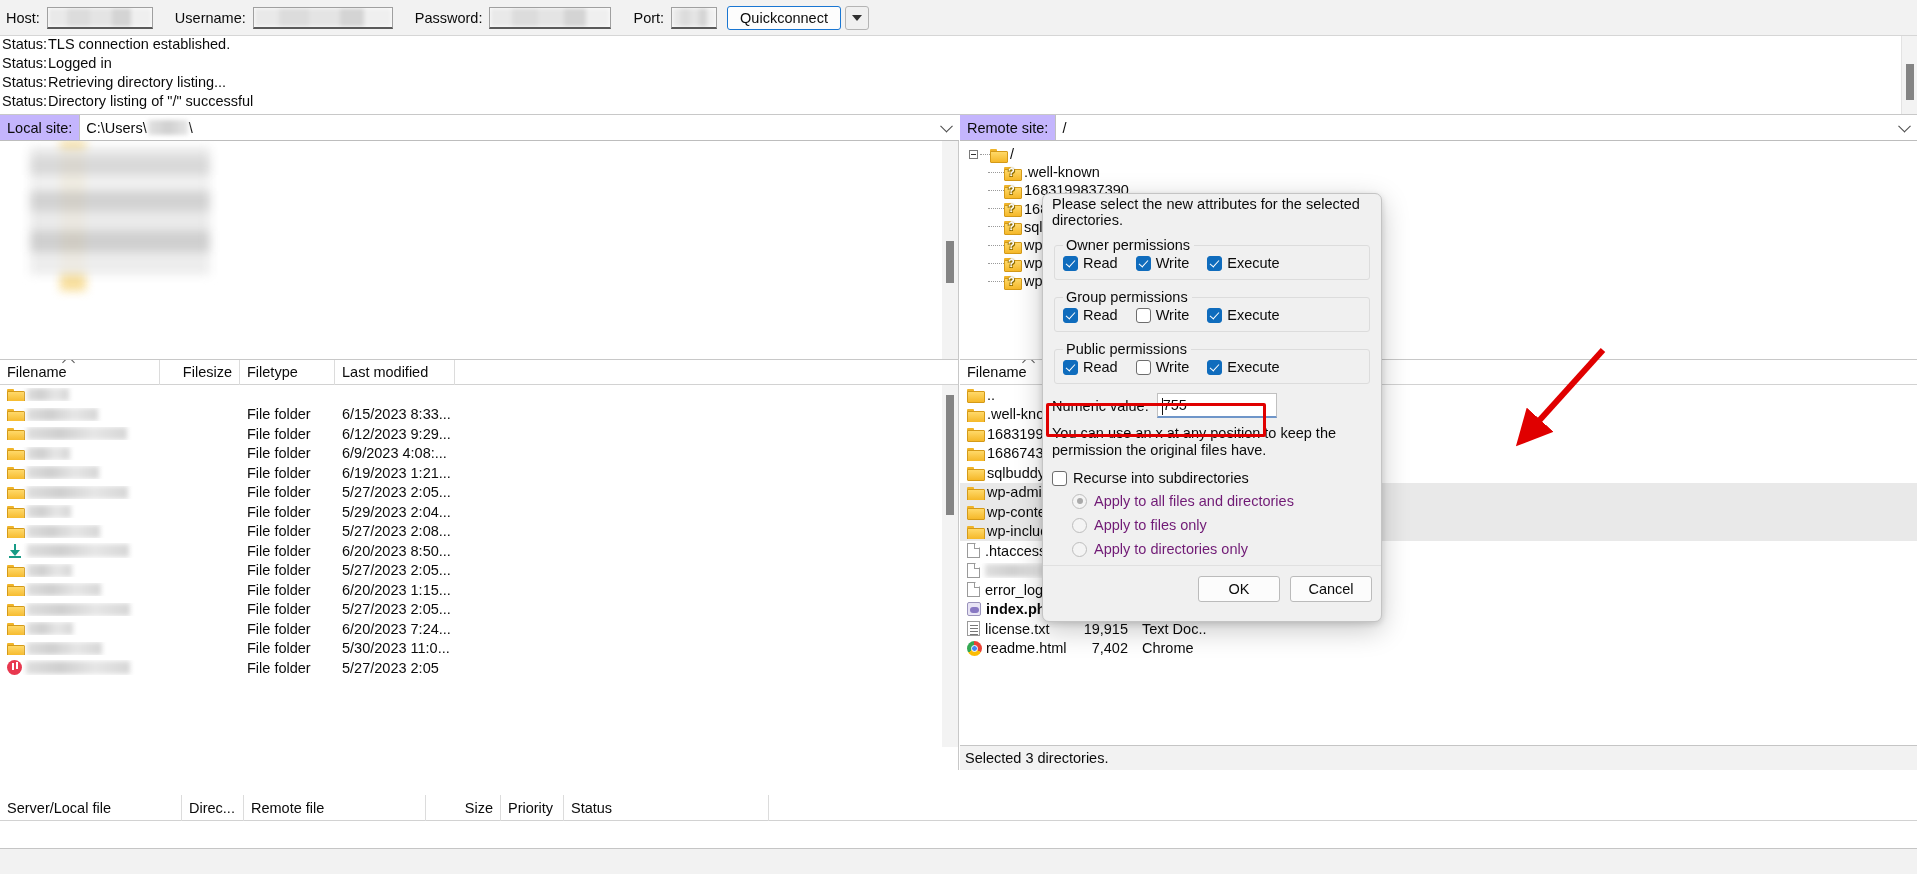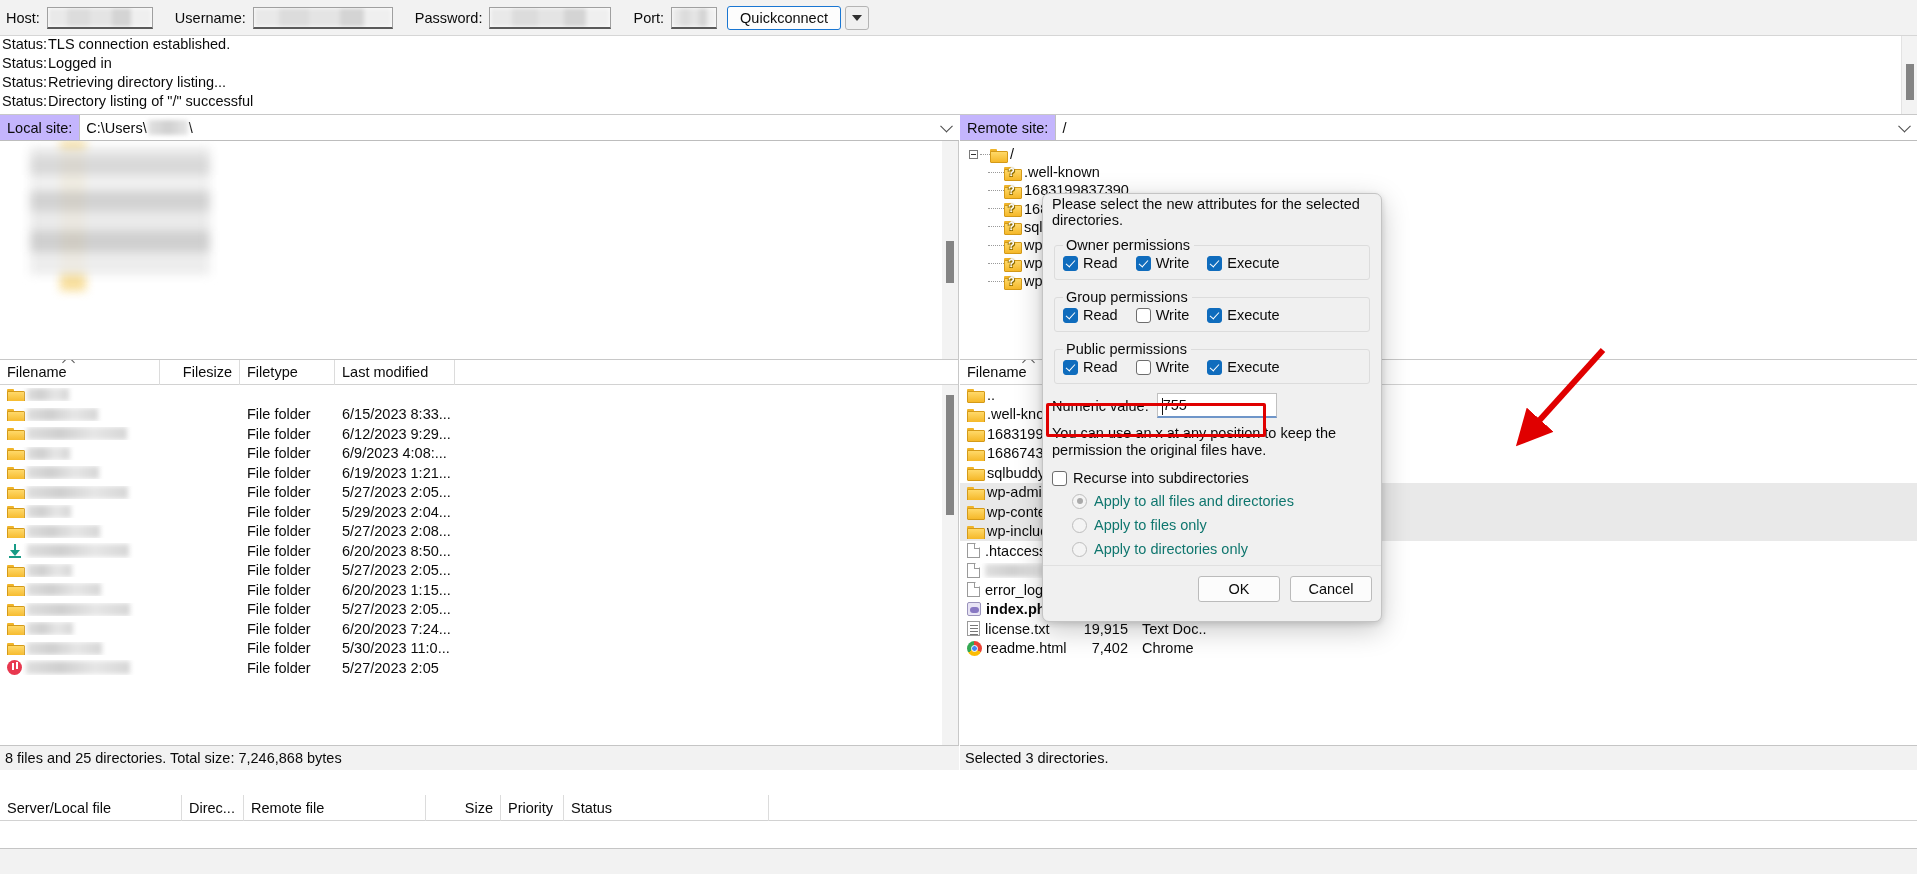--- a/index.html
+++ b/index.html
@@ -235,21 +235,21 @@
     margin: 2px 0 0 0;
   }
   .numinput {
     width: 120px; height: 25px; background: #ffffff; border: 1px solid #c0c0c0;
     border-bottom: 2px solid #6f96c9; display: flex; align-items: center; padding-left: 5px;
     font-size: 14.5px; position: relative;
   }
   .caretbar { position: absolute; left: 4px; top: 4px; width: 1px; height: 17px; background: #111; }
   .hint { font-size: 14.5px; line-height: 17px; margin: 7px 0 11px 0; }
   .recurse { display: flex; align-items: center; gap: 6px; font-size: 14.5px; margin-bottom: 7px; }
-  .radiorow { display: flex; align-items: center; gap: 7px; font-size: 14.5px; color: #0f766e; margin: 0 0 8px 20px; }
+  .radiorow { display: flex; align-items: center; gap: 7px; font-size: 14.5px; color: #701a75; margin: 0 0 8px 20px; }
   .radio { width: 15px; height: 15px; border-radius: 50%; border: 1px solid #bdbdbd; background: #f4f4f4; flex: 0 0 15px; position: relative; }
   .radio.on:after { content:""; position:absolute; left:3.5px; top:3.5px; width:6px; height:6px; border-radius:50%; background:#aaaaaa; }
   .dlg-sep { height: 1px; background: #e0e0e0; margin: 4px -9px 0 -9px; }
   .dlg-btns { display: flex; justify-content: flex-end; gap: 10px; padding: 10px 0 0 0; }
   .dbtn {
     width: 82px; height: 26px; background: #fcfcfc; border: 1px solid #bbbbbb; border-radius: 3px;
     display: flex; align-items: center; justify-content: center; font-size: 14.5px;
   }
 
   
@@ -544,23 +544,20 @@
             <span class="fname-redact" style="width: 104px;"></span>
           </div>
           <div class="lcell r" style="width: 80px;"></div>
           <div class="lcell" style="width: 95px;">File folder</div>
           <div class="lcell" style="width: 120px;">5/27/2023 2:05</div>
         </div>
       </div>
     <div class="list-sb" style="top:25px;height:362px">
       <i style="top:10px;height:120px"></i>
     </div>
-  </div>
-  <div class="lstatus" style="left:0; top:745px; width:959px;">
-    <span>8 files and 25 directories. Total size: 7,246,868 bytes</span>
   </div>
 
   <div class="listpane" style="left:960px; top:359px; width:957px; height:411px; border-right:none;">
     <div class="lhead">
       <div class="hc" style="width:115px">Filename</div>
       <div class="hc r" style="width:60px">Filesize</div>
       <div class="hc" style="width:72px">Filetype</div>
       <div class="sortarrow"></div>
     </div>
     <div id="remote-rows">

